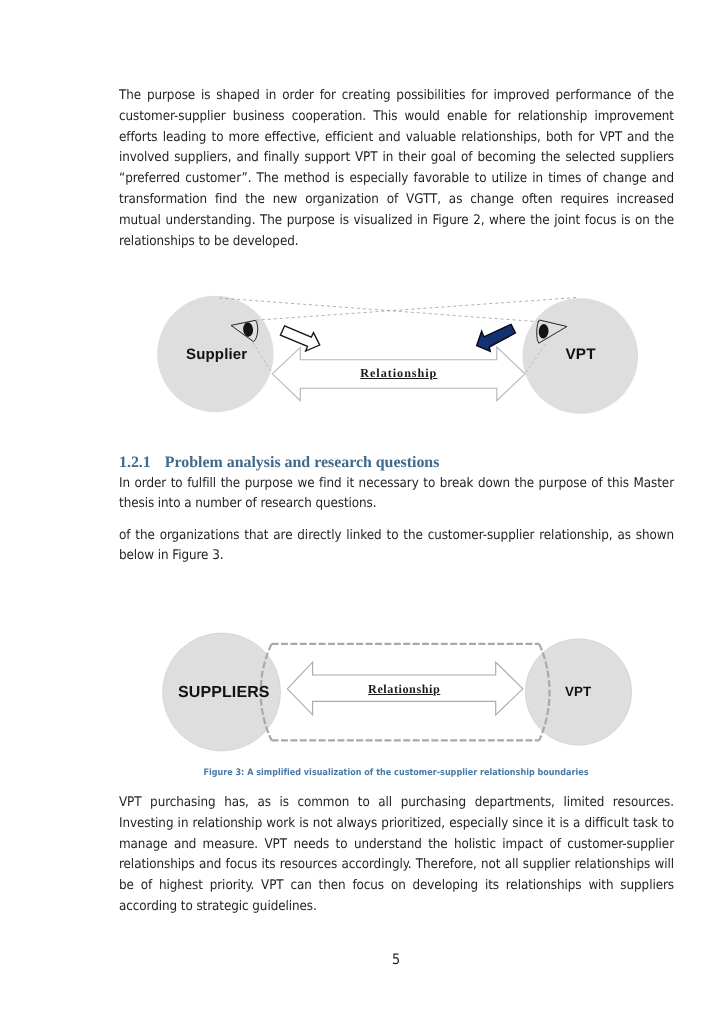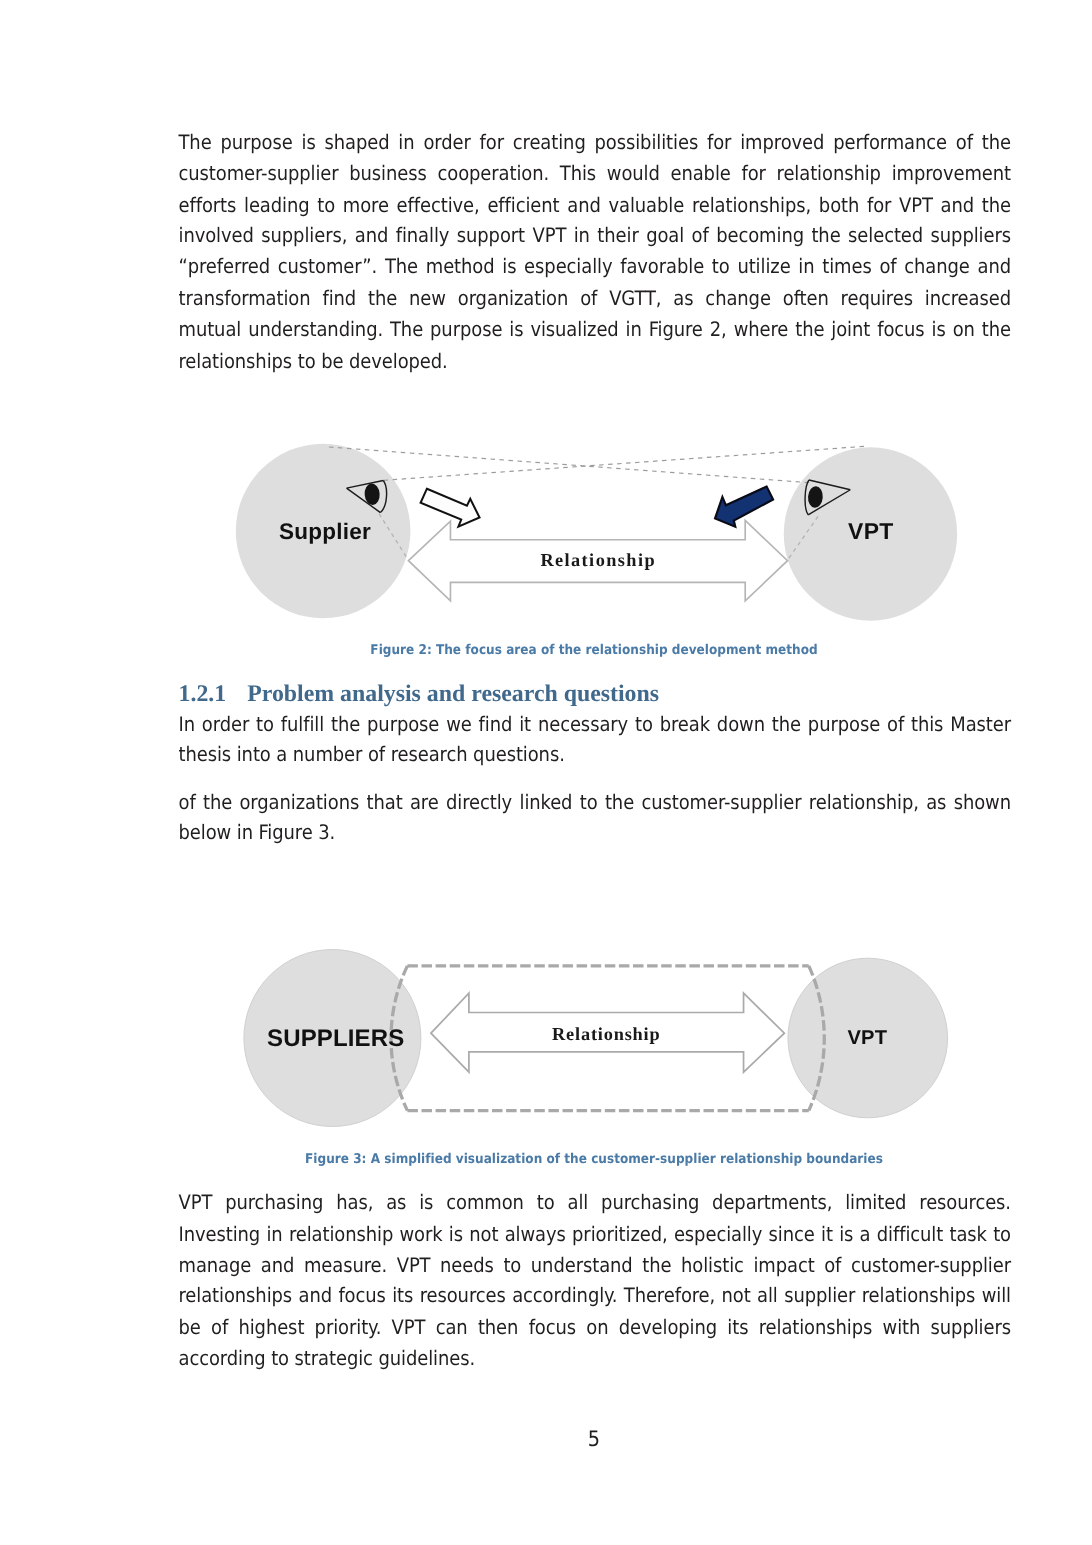--- a/index.html
+++ b/index.html
@@ -7,21 +7,21 @@
   .page{position:relative;width:728px;height:1030px;margin-left:32px;}
   .para{position:absolute;left:87px;width:555px;}
   .ln{font-family:"DejaVu Sans",sans-serif;font-stretch:condensed;font-size:13.3px;letter-spacing:-0.06px;line-height:20.8px;color:#201f1e;white-space:nowrap;}
   .para.just .ln{white-space:normal;text-align:justify;text-align-last:justify;}
   .para.just .ln.last{text-align-last:left;}
   .fig-caption{position:absolute;width:554px;left:87px;text-align:center;font-family:"DejaVu Sans",sans-serif;font-stretch:condensed;font-size:8.95px;font-weight:bold;color:#4a7aa6;letter-spacing:0.02px;}
   h3.heading{position:absolute;left:87px;margin:0;font-family:"Liberation Serif",serif;font-size:15.9px;font-weight:bold;color:#40698c;white-space:nowrap;}
   .pageno{position:absolute;width:728px;text-align:center;font-family:"DejaVu Sans",sans-serif;font-stretch:condensed;font-size:14.3px;color:#201f1e;}
   .figwrap{position:absolute;left:0;top:0;pointer-events:none;}
   .fig-label{position:absolute;font-family:"Liberation Sans",sans-serif;font-weight:bold;color:#111;white-space:nowrap;transform:translateX(-50%);text-align:center;}
-  .fig-arrowlabel{position:absolute;font-family:"Liberation Serif",serif;font-weight:bold;color:#1a1a1a;white-space:nowrap;transform:translateX(-50%);text-align:center;}
+  .fig-arrowlabel{position:absolute;font-family:"Liberation Serif",serif;font-weight:bold;color:#1a1a1a;white-space:nowrap;transform:translateX(-50%);text-align:center;text-decoration:underline;}
 </style>
 </head>
 <body>
 
 <div class="page">
   <div class="para just" id="para1" style="top:86px;">
       <div class="ln">The purpose is shaped in order for creating possibilities for improved performance of the</div>
       <div class="ln">customer-supplier business cooperation. This would enable for relationship improvement</div>
       <div class="ln">efforts leading to more effective, efficient and valuable relationships, both for VPT and the</div>
       <div class="ln">involved suppliers, and finally support VPT in their goal of becoming the selected suppliers</div>
@@ -57,21 +57,20 @@
     </g>
 
     <path d="M252.6 325.8 L279.3 337.1 L281.5 332.6 L287.7 345.0 L273.6 351.1 L275.5 346.4 L248.4 335.2 Z" fill="#fdfdfd" stroke="#111" stroke-width="1.35" stroke-linejoin="miter"></path>
 
     <path d="M479.1 324.4 L451.9 336.8 L449.6 331.3 L444.7 345.6 L458.2 351.2 L457.2 347.0 L483.4 333.0 Z" fill="#123272" stroke="#0b0b18" stroke-width="1.45" stroke-linejoin="miter"></path>
   </svg>
   <div class="fig-label" id="lbl-sup" style="left:184.7px;top:346.2px;font-size:15.0px;letter-spacing:0.15px;">Supplier</div>
   <div class="fig-label" id="lbl-vpt2" style="left:548.6px;top:346.3px;font-size:15.3px;letter-spacing:0.2px;">VPT</div>
   <div class="fig-arrowlabel" id="lbl-rel2" style="left:366.8px;top:366.0px;font-size:12.2px;letter-spacing:0.95px;">Relationship</div>
 
-  <div class="fig-caption" id="cap2" style="top:428.5px;">Figure 2: The focus area of the relationship development method</div>
 
   <h3 class="heading" id="h1" style="top:454px;">
     <span>1.2.1</span><span style="display:inline-block;width:14px"></span><span>Problem analysis and research questions</span>
   </h3>
 
   <div class="para just" id="para2" style="top:473.5px;">
       <div class="ln">In order to fulfill the purpose we find it necessary to break down the purpose of this Master</div>
       <div class="ln last">thesis into a number of research questions.</div>
     </div>
   <div class="para just" id="para3" style="top:525.5px;">

